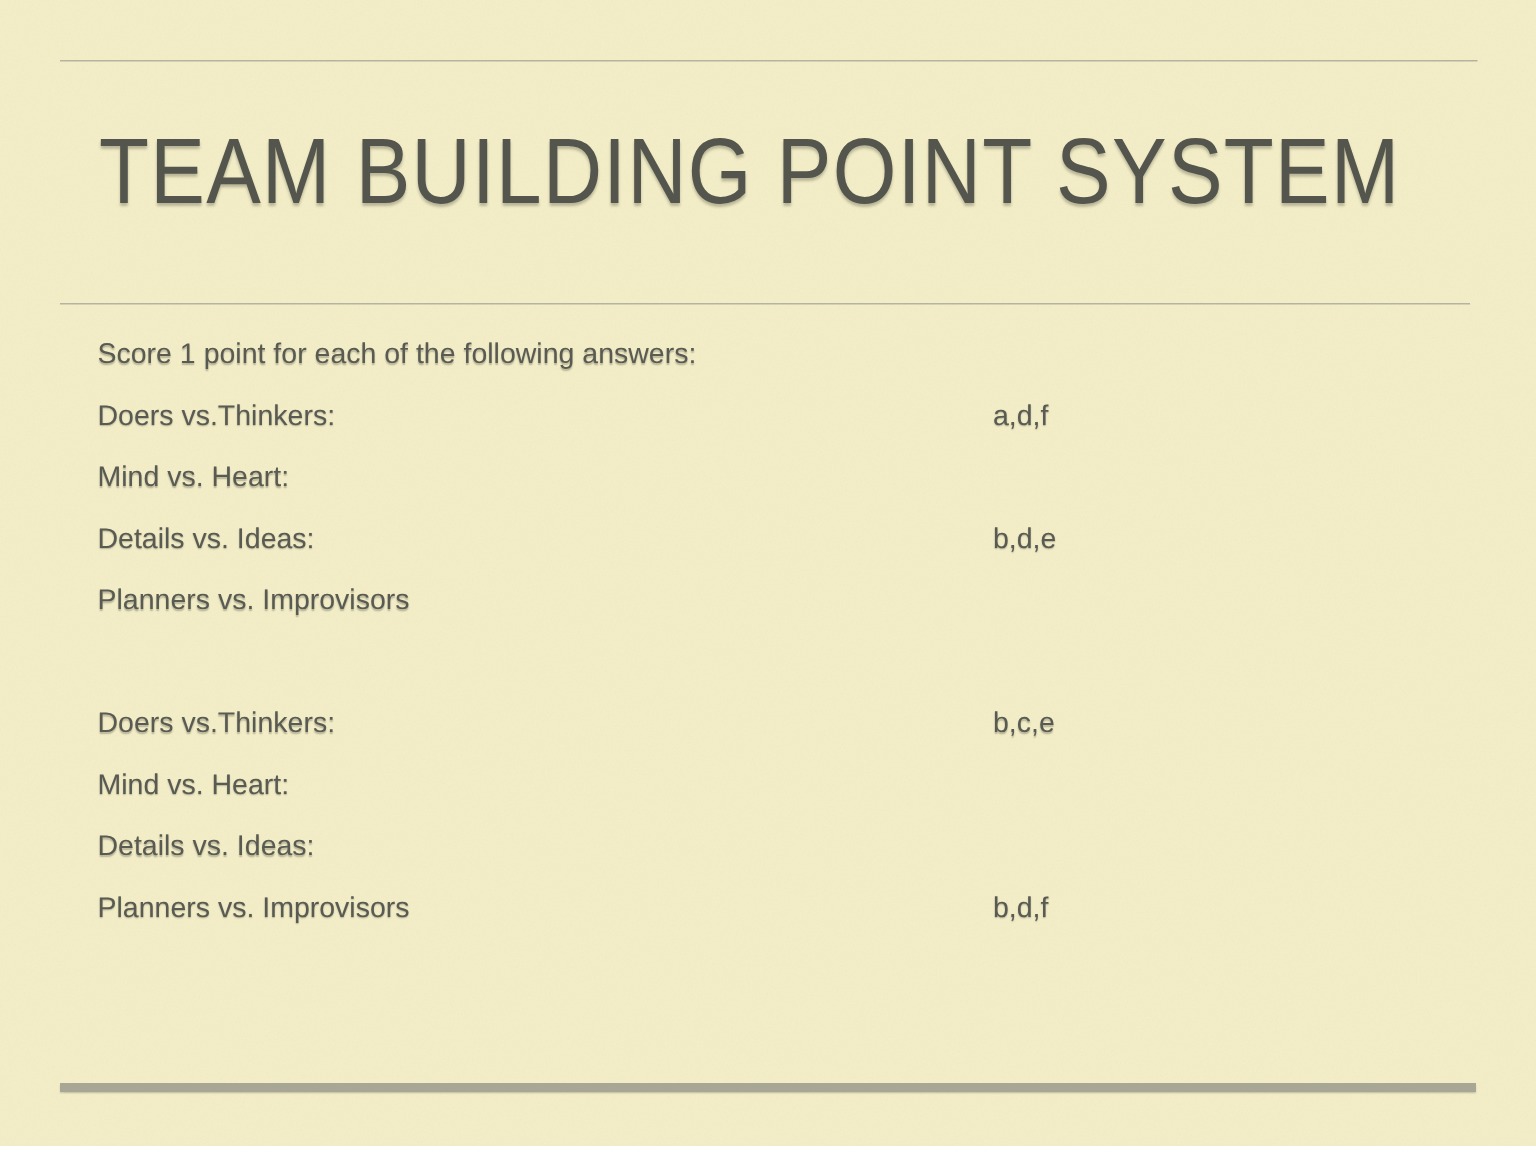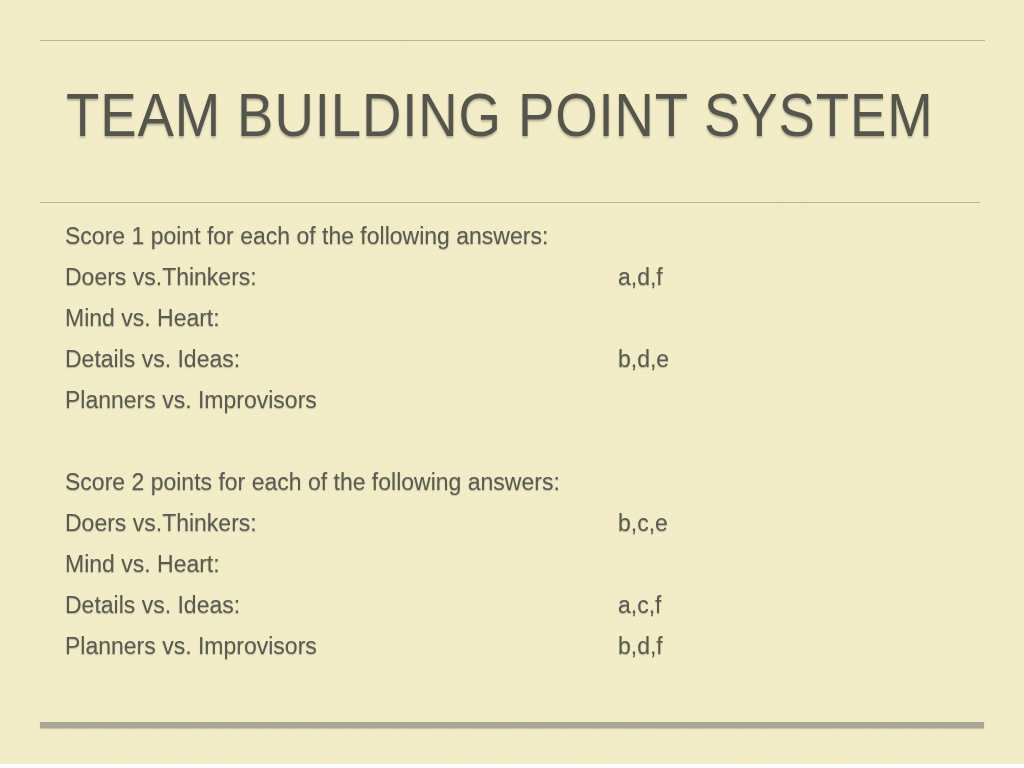--- a/index.html
+++ b/index.html
@@ -47,31 +47,31 @@
     white-space: nowrap;
     transform: scale(0.88, 1);
     transform-origin: left center;
     text-shadow: 0 2px 2px rgba(40, 40, 30, 0.28);
   }
   .content {
     position: absolute;
     top: 216px;
     left: 65px;
     width: 900px;
-    font-size: 23px;
+    font-size: 19px;
     line-height: 41px;
     color: var(--text, #595b53);
     text-shadow: 0 1px 1px rgba(40, 40, 30, 0.30);
   }
   .section-2 { margin-top: 41px; }
   .score-row {
     display: grid;
     grid-template-columns: 553px 1fr;
   }
-  .answer { white-space: pre; }
+  .answer { white-space: pre; margin-left: 44px; }
 </style>
 </head>
 <body>
 
 <div class="slide" style="--bg: #f3eec7; --title: #54564e; --text: #595b53; --rule-thin: #aaa89a; --rule-thick: #a8a695;">
 
   <svg class="grain" xmlns="http://www.w3.org/2000/svg">
     <filter id="noise">
       <feTurbulence type="fractalNoise" baseFrequency="0.8" numOctaves="2" stitchTiles="stitch"></feTurbulence>
       <feColorMatrix type="saturate" values="0"></feColorMatrix>
@@ -99,31 +99,29 @@
       <div class="score-row">
         <span class="label">Details vs. Ideas:</span>
         <span class="answer">b,d,e</span>
       </div>
       <div class="score-row">
         <span class="label">Planners vs. Improvisors</span>
       </div>
     </div>
 
     <div class="section section-2">
-      <div class="section-header">Score 2 points for each of the following answers:</div>
       <div class="score-row">
         <span class="label">Doers vs.Thinkers:</span>
         <span class="answer">b,c,e</span>
       </div>
       <div class="score-row">
         <span class="label">Mind vs. Heart:</span>
       </div>
       <div class="score-row">
         <span class="label">Details vs. Ideas:</span>
-        <span class="answer">a,c,f</span>
       </div>
       <div class="score-row">
         <span class="label">Planners vs. Improvisors</span>
         <span class="answer">b,d,f</span>
       </div>
     </div>
 
   </div>
 
   <div class="rule rule-bottom"></div>

